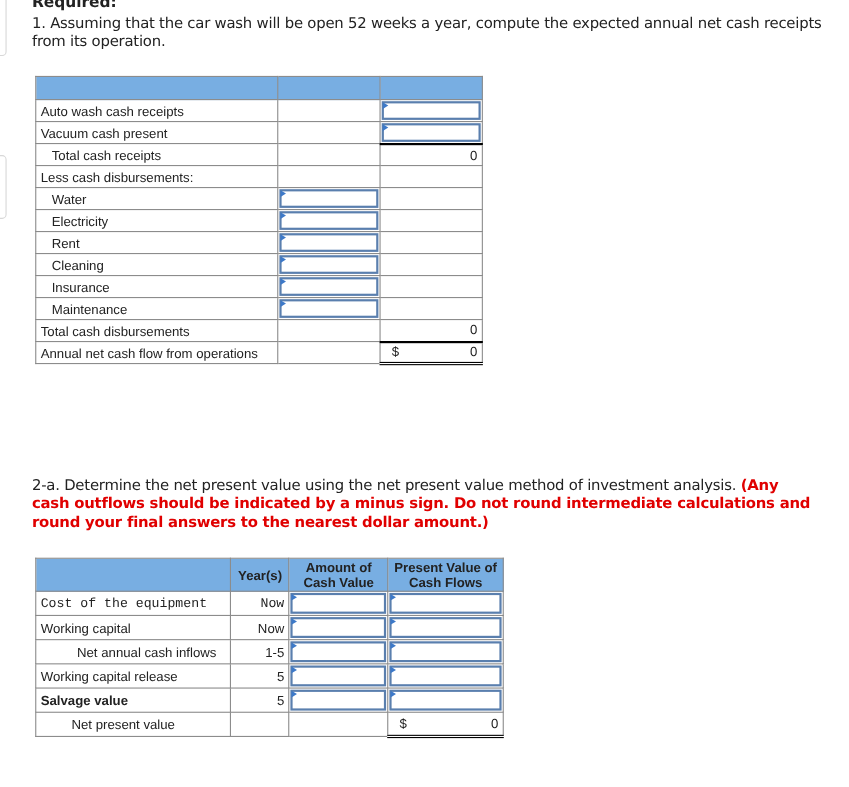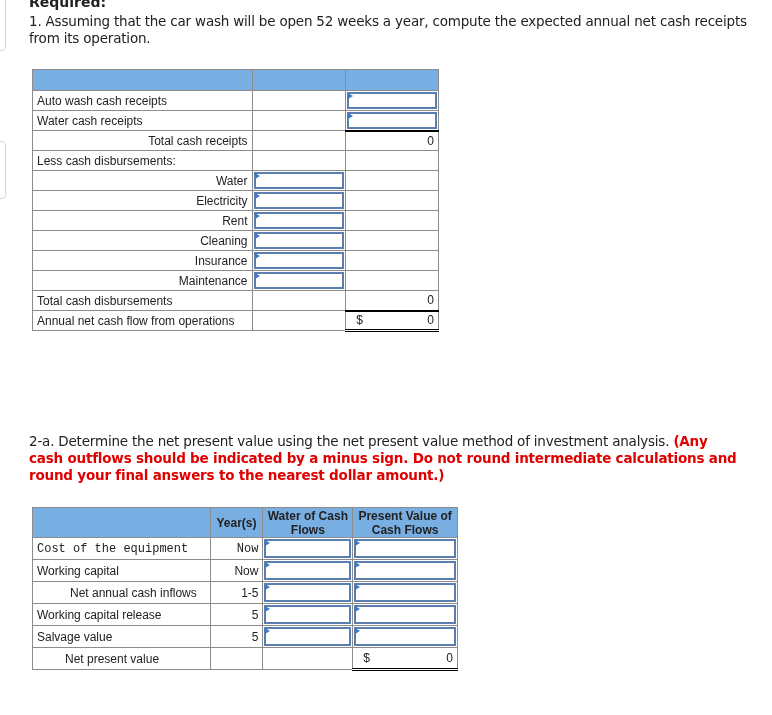--- a/index.html
+++ b/index.html
@@ -4,21 +4,21 @@
 <style>
   html, body { margin:0; padding:0; background:#ffffff; }
   body { width:772px; height:715px; position:relative; overflow:hidden; font-family:"Liberation Sans", sans-serif; color:#222; }
   .edge-box { position:absolute; left:-6px; width:10px; border:1px solid #d8d8d8; border-radius:4px; background:#fff; }
   .heading { position:absolute; left:29px; top:-6px; font-size:14px; font-weight:bold; color:#222; font-family:"DejaVu Sans", sans-serif; }
   .question { position:absolute; left:29px; font-size:13.5px; line-height:17px; color:#222; font-family:"DejaVu Sans", sans-serif; letter-spacing:-0.2px; }
   .question .red { color:#e00000; font-weight:bold; }
   table.grid { position:absolute; border-collapse:collapse; font-size:12px; }
   table.grid td { border:1px solid #8c8c8c; height:20px; padding:0 4px; box-sizing:border-box; }
   table.grid tr.hdr td { background:#78aee2; height:21px; }
-  .indent { padding-left:14px !important;text-align:right; }
+  .indent { padding-left:14px !important; }
   .num { text-align:right; }
   .center { text-align:right; }
   .inp { position:relative; padding:0 !important; }
   .inp .box { position:absolute; left:1px; top:1px; right:1px; bottom:1px; border:2px solid #5a7fae; }
   .inp .box::before { content:""; position:absolute; left:-1px; top:-1px; width:0; height:0; border-top:3px solid transparent; border-bottom:3px solid transparent; border-left:5px solid #3d79c8; }
   .dollar-cell { display:flex; justify-content:space-between; padding:0 4px 0 10px; }
   .thick-bottom { border-bottom:3px double #000 !important; }
   .thick-top { border-top:2px solid #000 !important; }
   .hdr-txt { font-weight:bold; color:#222; text-align:center; line-height:14px; font-size:12px; }
 </style>
@@ -44,21 +44,21 @@
         <td></td>
       </tr>
   <tr>
     <td>Auto wash cash receipts</td>
     <td></td>
     <td class="inp">
           <div class="box"></div>
         </td>
   </tr>
   <tr>
-    <td>Water cash receipts</td>
+    <td>Vacuum cash present</td>
     <td></td>
     <td class="inp">
           <div class="box"></div>
         </td>
   </tr>
   <tr>
     <td class="indent">Total cash receipts</td>
     <td></td>
     <td class="num thick-top">0</td>
   </tr>
@@ -136,21 +136,21 @@
   <colgroup>
       <col style="width:178px">
       <col style="width:53px">
       <col style="width:90px">
       <col style="width:105px">
     </colgroup>
   <tbody>
       <tr class="hdr" style="height:30px;">
     <td style="height:30px;"></td>
     <td class="hdr-txt">Year(s)</td>
-    <td class="hdr-txt">Water of Cash Flows</td>
+    <td class="hdr-txt">Amount of Cash Value</td>
     <td class="hdr-txt">Present Value of Cash Flows</td>
   </tr>
   <tr style="height:22px;font-family:Liberation Mono, monospace;">
     <td style="height:22px;">Cost of the equipment</td>
     <td class="center">Now</td>
     <td class="inp">
           <div class="box"></div>
         </td>
     <td class="inp">
           <div class="box"></div>
@@ -180,21 +180,21 @@
     <td style="height:22px;">Working capital release</td>
     <td class="center">5</td>
     <td class="inp">
           <div class="box"></div>
         </td>
     <td class="inp">
           <div class="box"></div>
         </td>
   </tr>
   <tr style="height:22px;">
-    <td style="height:22px;">Salvage value</td>
+    <td style="height:22px;font-weight:bold;">Salvage value</td>
     <td class="center">5</td>
     <td class="inp">
           <div class="box"></div>
         </td>
     <td class="inp">
           <div class="box"></div>
         </td>
   </tr>
   <tr style="height:22px;">
     <td style="height:22px;padding-left:32px;">Net present value</td>

